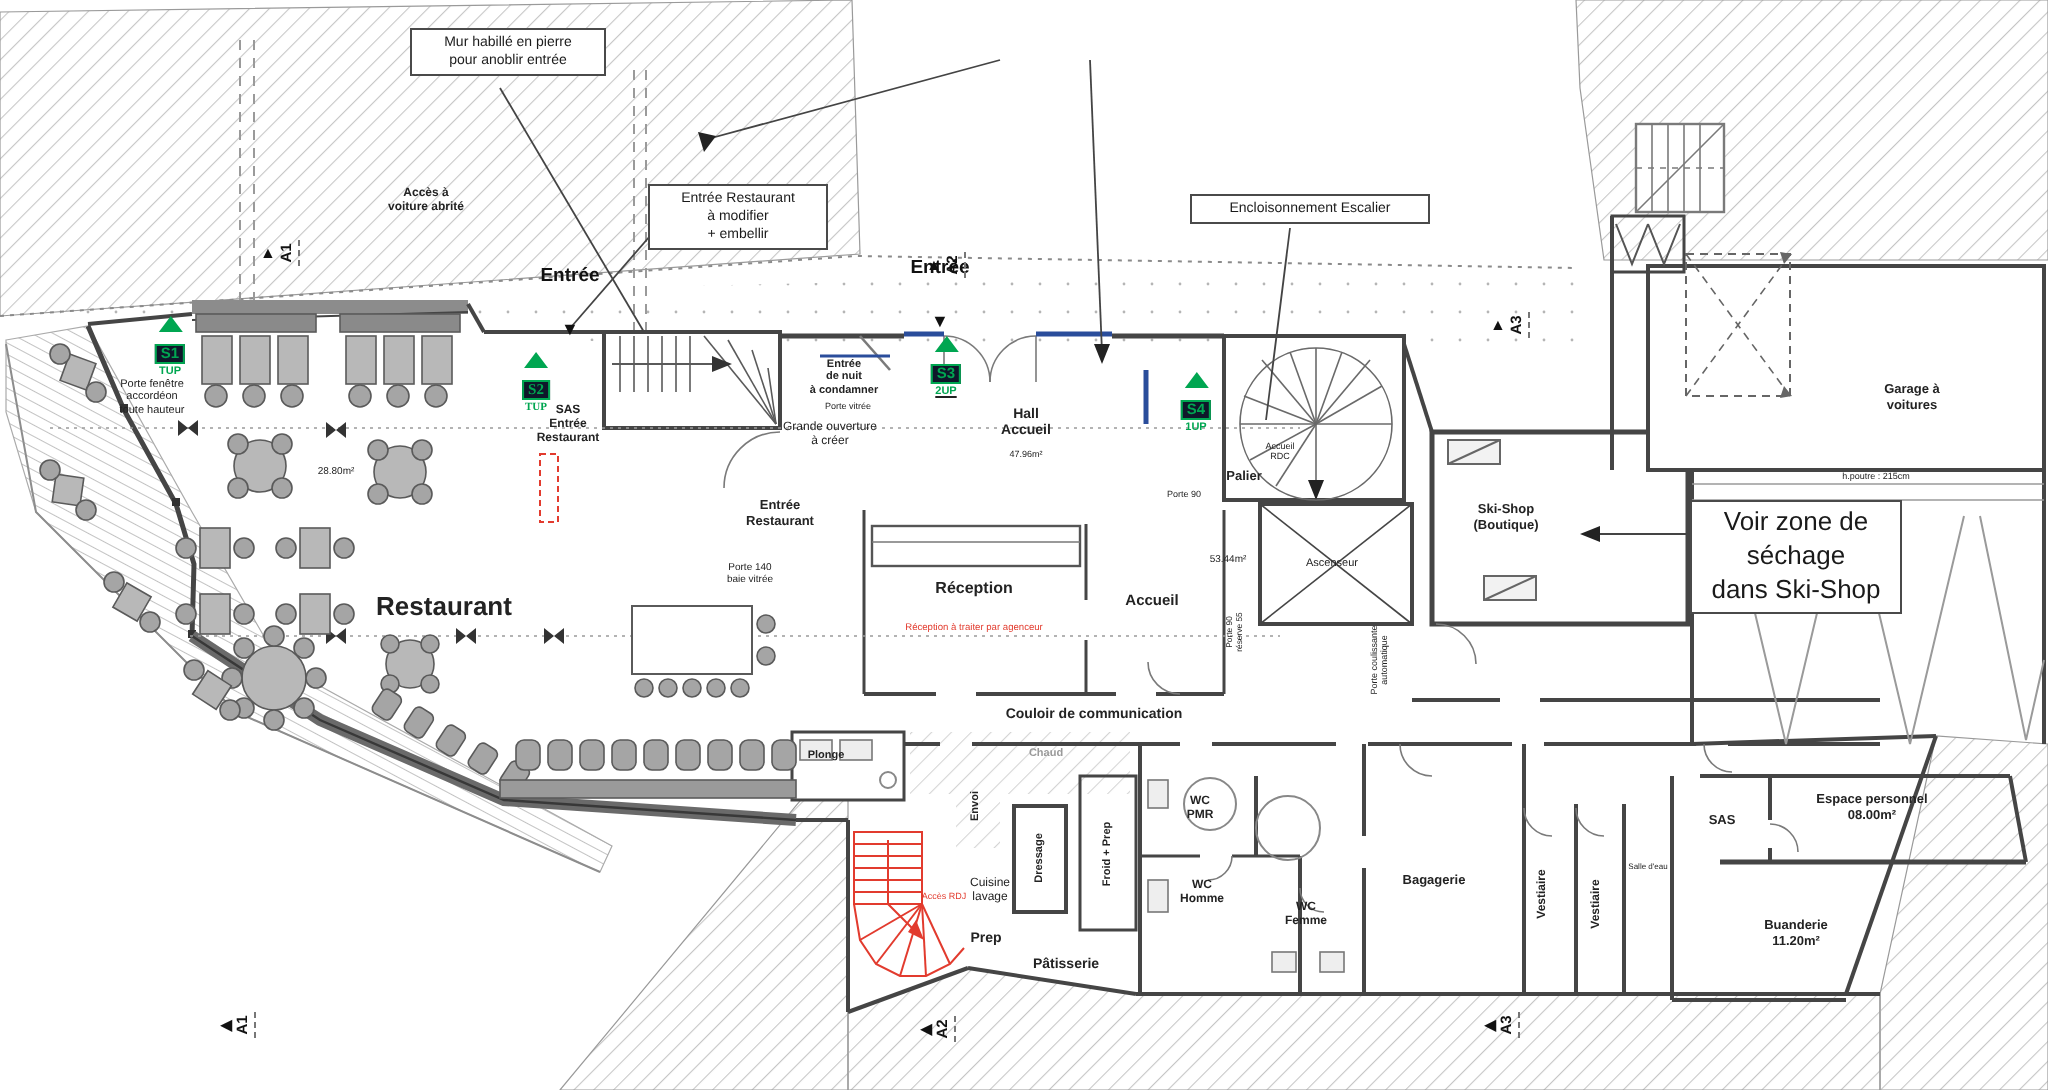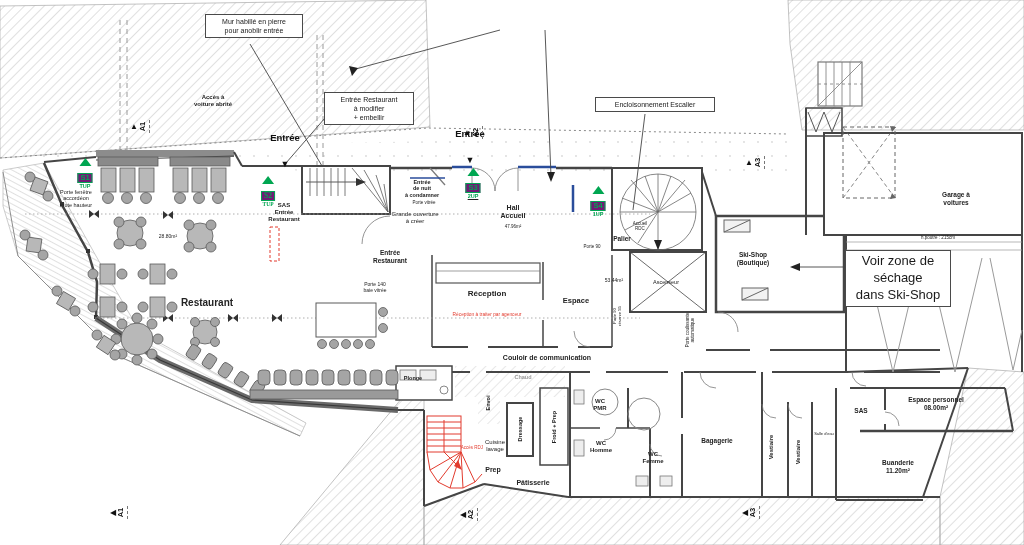--- a/index.html
+++ b/index.html
@@ -11,21 +11,21 @@
   .b{font-weight:bold;}
   .v{transform:translate(-50%,-50%) rotate(-90deg);white-space:pre;}
   .red{color:#e23b2e;}
   .grey{color:#9a9a9a;}
   .callout{position:absolute;border:1px solid #4a4a4a;background:#fff;padding:2px 4px;
        text-align:center;white-space:pre-line;line-height:1.3;color:#1a1a1a;z-index:6;}
   .smark{position:absolute;transform:translateX(-50%);text-align:center;z-index:5;line-height:1;}
   .smark .tri{width:0;height:0;border-left:6px solid transparent;border-right:6px solid transparent;
        border-bottom:8px solid #00A651;margin:0 auto 1px;}
   .smark .sbox{display:inline-block;border:1.3px solid #00A651;color:#00A651;font-weight:bold;
-       font-size:7.5px;padding:0 2px;background:#701a75;}
+       font-size:7.5px;padding:0 2px;background:#0f172a;}
   .smark .sdir{color:#00A651;font-weight:bold;font-size:5.5px;margin-top:1px;}
   .amark{position:absolute;display:flex;align-items:center;z-index:5;}
   .amark .ar{font-size:8px;line-height:1;color:#111;}
   .amark .at{font-size:7.5px;font-weight:bold;transform:rotate(-90deg);color:#111;}
   .amark .tail{width:0;height:13px;border-left:1px dashed #777;margin-left:1px;}
   .entree{z-index:5;}
   .entree .etxt{font-size:9.5px;font-weight:bold;color:#111;}
   .entree .earr{font-size:9px;color:#111;line-height:0.6;text-align:center;}
 </style>
 </head>
@@ -475,28 +475,28 @@
   <span class="ar">◀</span>
   <span class="at">A2</span>
   <span class="tail"></span>
 </div>
 <div class="amark" style="left:742px;top:506px;">
   <span class="ar">◀</span>
   <span class="at">A3</span>
   <span class="tail"></span>
 </div>
 
-<div class="lbl b" style="left:207px;top:303px;font-size:10px;">Restaurant</div>
+<div class="lbl b" style="left:222px;top:303px;font-size:13px;">Restaurant</div>
 <div class="lbl" style="left:168px;top:237px;font-size:5px;">28.80m²</div>
 <div class="lbl b" style="left:513px;top:212px;font-size:7px;">Hall
 Accueil</div>
 <div class="lbl" style="left:513px;top:227px;font-size:4.5px;">47.96m²</div>
 <div class="lbl b" style="left:487px;top:294px;font-size:8px;">Réception</div>
 <div class="lbl red" style="left:487px;top:315px;font-size:4.8px;">Réception à traiter par agenceur</div>
-<div class="lbl b" style="left:576px;top:301px;font-size:7.5px;">Espace</div>
+<div class="lbl b" style="left:576px;top:301px;font-size:7.5px;">Accueil</div>
 <div class="lbl" style="left:614px;top:281px;font-size:5px;">53.44m²</div>
 <div class="lbl b" style="left:547px;top:358px;font-size:7px;">Couloir de communication</div>
 <div class="lbl" style="left:666px;top:282px;font-size:5.5px;">Ascenseur</div>
 <div class="lbl b" style="left:622px;top:239px;font-size:6.5px;">Palier</div>
 <div class="lbl" style="left:640px;top:226px;font-size:4.5px;">Accueil
 RDC</div>
 <div class="lbl" style="left:592px;top:247px;font-size:4.5px;">Porte 90</div>
 <div class="lbl b" style="left:753px;top:259px;font-size:6.5px;">Ski-Shop
 (Boutique)</div>
 <div class="lbl b" style="left:956px;top:199px;font-size:6.5px;">Garage à

